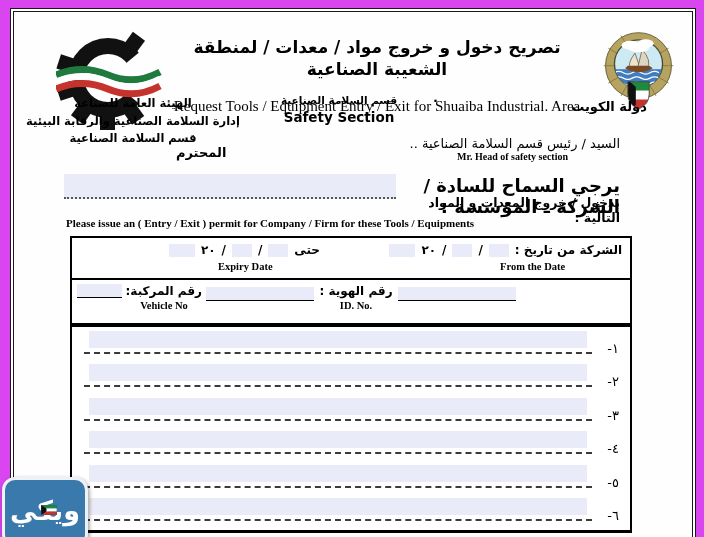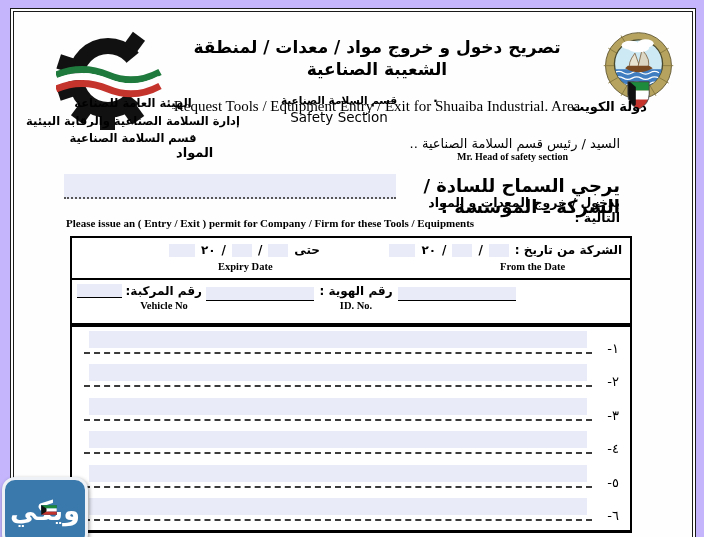--- a/index.html
+++ b/index.html
@@ -1,36 +1,36 @@
 <!DOCTYPE html>
 <html lang="ar"><head>
 <meta charset="utf-8">
 <style>
   html,body{margin:0;padding:0;}
-  #page{position:relative;width:704px;height:537px;background:#c4b5fd;overflow:hidden;
+  #page{position:relative;width:704px;height:537px;background:#d946ef;overflow:hidden;
         font-family:"DejaVu Sans",sans-serif;color:#000;}
   .sheet{position:absolute;left:10px;top:8px;width:684px;height:545px;background:#fefefe;border:1.5px solid #1a1a1a;}
   .sheet-inner{position:absolute;inset:2px;border:1.5px solid #1a1a1a;}
   .abs{position:absolute;}
 
   .titles{left:167px;top:36px;width:420px;text-align:center;}
   .title-ar{font-size:17px;font-weight:bold;direction:rtl;line-height:22px;}
   .title-en{font-size:15px;font-weight:normal;margin-top:18px;font-family:"Liberation Serif","DejaVu Serif",serif;}
 
   .gear{left:56px;top:26px;width:110px;height:110px;}
   .emblem{left:591px;top:30px;width:95px;height:82px;}
   .country{left:548px;top:99px;width:122px;font-size:13px;font-weight:bold;direction:rtl;text-align:center;}
   .small-dot{left:433px;top:90px;font-size:13px;font-weight:bold;}
 
   .org{left:20px;top:95px;width:226px;direction:rtl;text-align:center;font-size:11.5px;font-weight:bold;line-height:17.5px;}
   .salut{left:176px;top:145px;font-size:13px;font-weight:bold;direction:rtl;}
 
   .sec-center{left:278px;top:94px;width:122px;text-align:center;}
   .sec-ar{font-size:10.5px;font-weight:bold;direction:rtl;}
-  .sec-en{font-size:13.5px;font-weight:normal;margin-top:3px;}
+  .sec-en{font-size:13.5px;font-weight:bold;margin-top:3px;}
 
   .addr{left:405px;top:136px;width:215px;}
   .addr-ar{font-size:13px;font-weight:normal;direction:rtl;text-align:right;}
   .addr-en{font-size:10px;font-weight:bold;text-align:center;font-family:"Liberation Serif","DejaVu Serif",serif;}
 
   .company-field{left:64px;top:174px;width:332px;height:23px;background:#e9ecf8;border-bottom:2px dotted #555;}
   .req1{left:396px;top:175px;width:224px;font-size:18px;font-weight:bold;direction:rtl;}
   .req2{left:396px;top:195px;width:224px;font-size:12.5px;font-weight:bold;direction:rtl;}
   .req-en{left:66px;top:217px;font-size:11px;font-weight:bold;font-family:"Liberation Serif","DejaVu Serif",serif;}
 
@@ -139,21 +139,21 @@
   </svg>
 
   <div class="abs country">دولة الكويت</div>
   <div class="abs small-dot">.</div>
 
   <div class="abs org">
     <div>الهيئة العامة للصناعة</div>
     <div>إدارة السلامة الصناعية والرقابة البيئية</div>
     <div>قسم السلامة الصناعية</div>
   </div>
-  <div class="abs salut">المواد</div>
+  <div class="abs salut">المحترم</div>
 
   <div class="abs sec-center">
     <div class="sec-ar">قسم السلامة الصناعية</div>
     <div class="sec-en">Safety Section</div>
   </div>
 
   <div class="abs addr">
     <div class="addr-ar">السيد / رئيس قسم السلامة الصناعية ..</div>
     <div class="addr-en">Mr. Head of safety section</div>
   </div>

